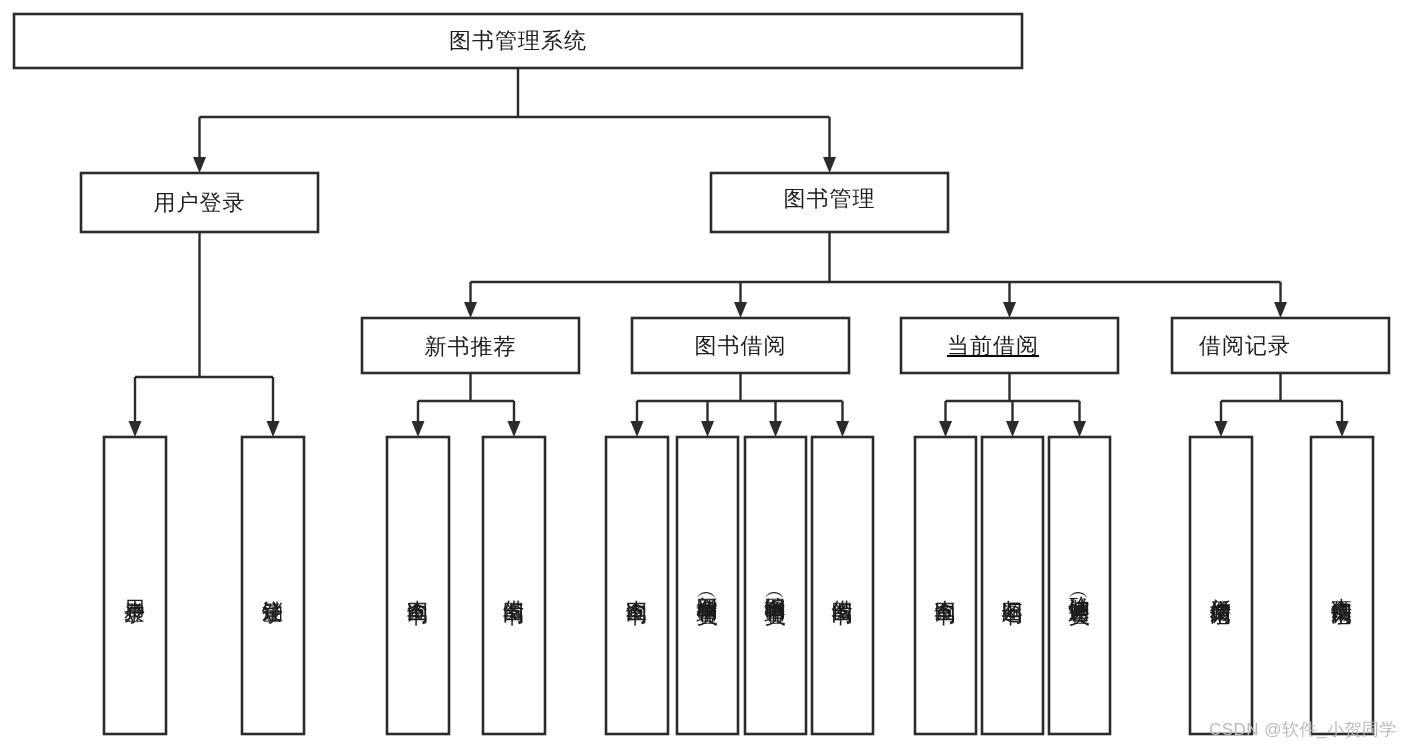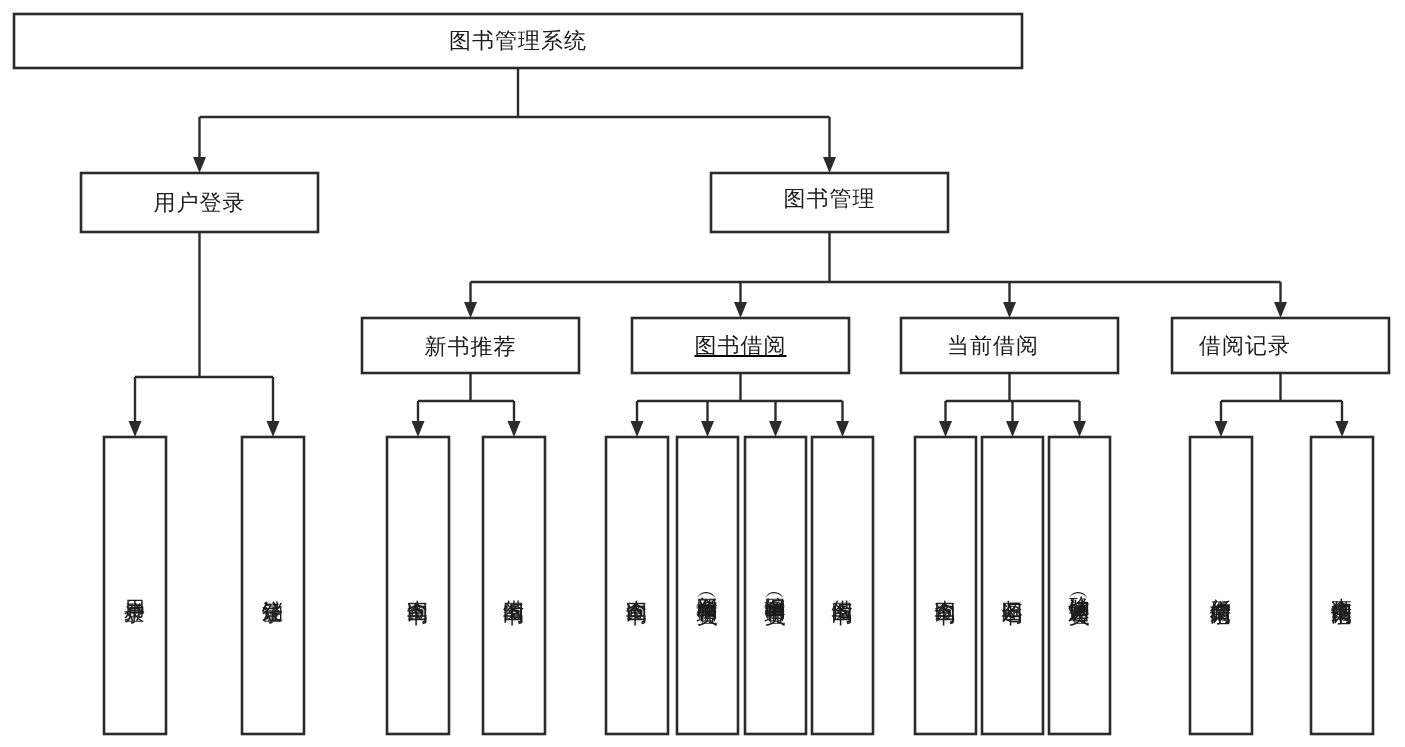--- a/index.html
+++ b/index.html
@@ -173,24 +173,24 @@
       </div>
       <div class="hlabel-wrap" style="left: 81px; top: 173px; width: 237px; height: 59px;">
         <span class="hlabel-text">用户登录</span>
       </div>
       <div class="hlabel-wrap" style="left: 711px; top: 173px; width: 237px; height: 51px;">
         <span class="hlabel-text">图书管理</span>
       </div>
       <div class="hlabel-wrap" style="left: 362px; top: 318px; width: 217px; height: 57px;">
         <span class="hlabel-text">新书推荐</span>
       </div>
-      <div class="hlabel-wrap" style="left: 632px; top: 318px; width: 217px; height: 55px; text-decoration: underline;">
+      <div class="hlabel-wrap" style="left: 632px; top: 318px; width: 217px; height: 55px;">
         <span class="hlabel-text">图书借阅</span>
       </div>
-      <div class="hlabel-wrap" style="left: 901px; top: 318px; width: 184px; height: 55px;">
+      <div class="hlabel-wrap" style="left: 901px; top: 318px; width: 184px; height: 55px; text-decoration: underline;">
         <span class="hlabel-text">当前借阅</span>
       </div>
       <div class="hlabel-wrap" style="left: 1116px; top: 318px; width: 258px; height: 55px; text-align: right;">
         <span class="hlabel-text">借阅记录</span>
       </div>
       <div class="vlabel-wrap" style="left: 104px; top: 437px; width: 62px; height: 297px;">
         <span class="vlabel-text">用户登录</span>
       </div>
       <div class="vlabel-wrap" style="left: 242px; top: 437px; width: 62px; height: 297px;">
         <span class="vlabel-text">注销登录</span>
@@ -223,14 +223,15 @@
         <span class="vlabel-text">确认归还（管理员）</span>
       </div>
       <div class="vlabel-wrap" style="left: 1190px; top: 437px; width: 62px; height: 297px;">
         <span class="vlabel-text">新增借阅记录</span>
       </div>
       <div class="vlabel-wrap" style="left: 1311px; top: 437px; width: 62px; height: 297px;">
         <span class="vlabel-text">查询借阅记录</span>
       </div>
     </div>
 
+  <div id="watermark">CSDN @软件_小贺同学</div>
 
 </div>
 
 </body></html>

